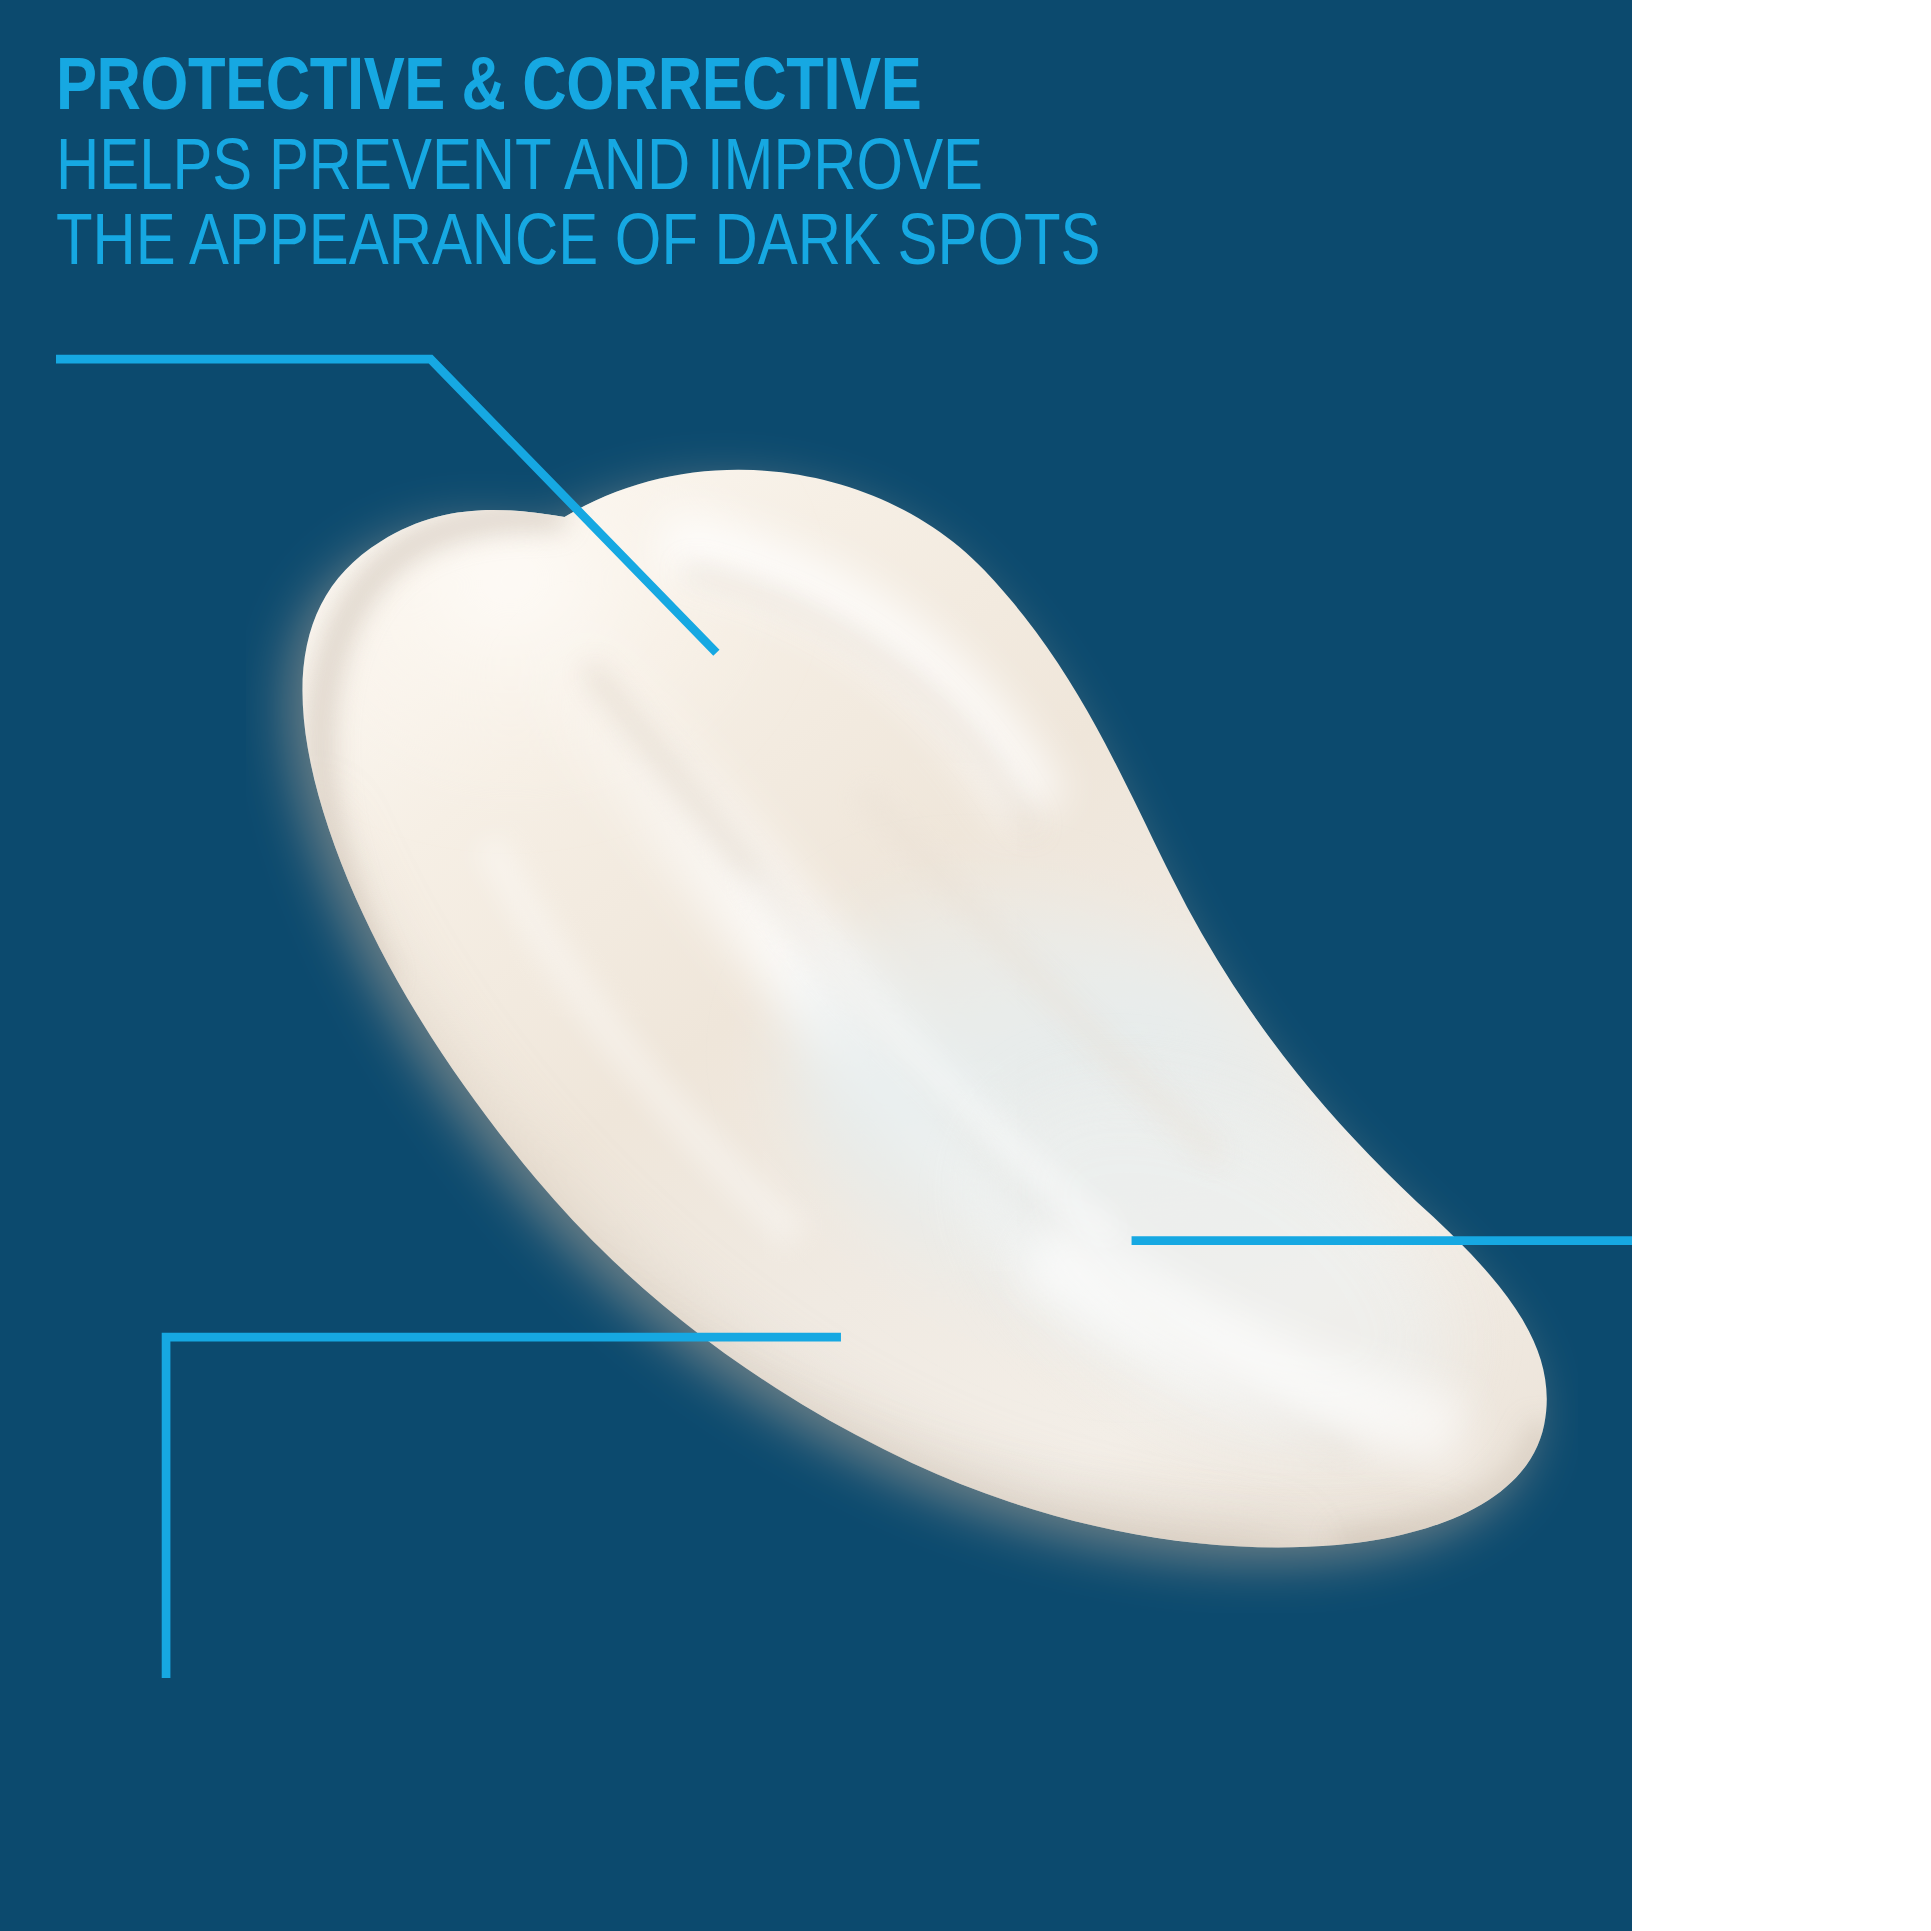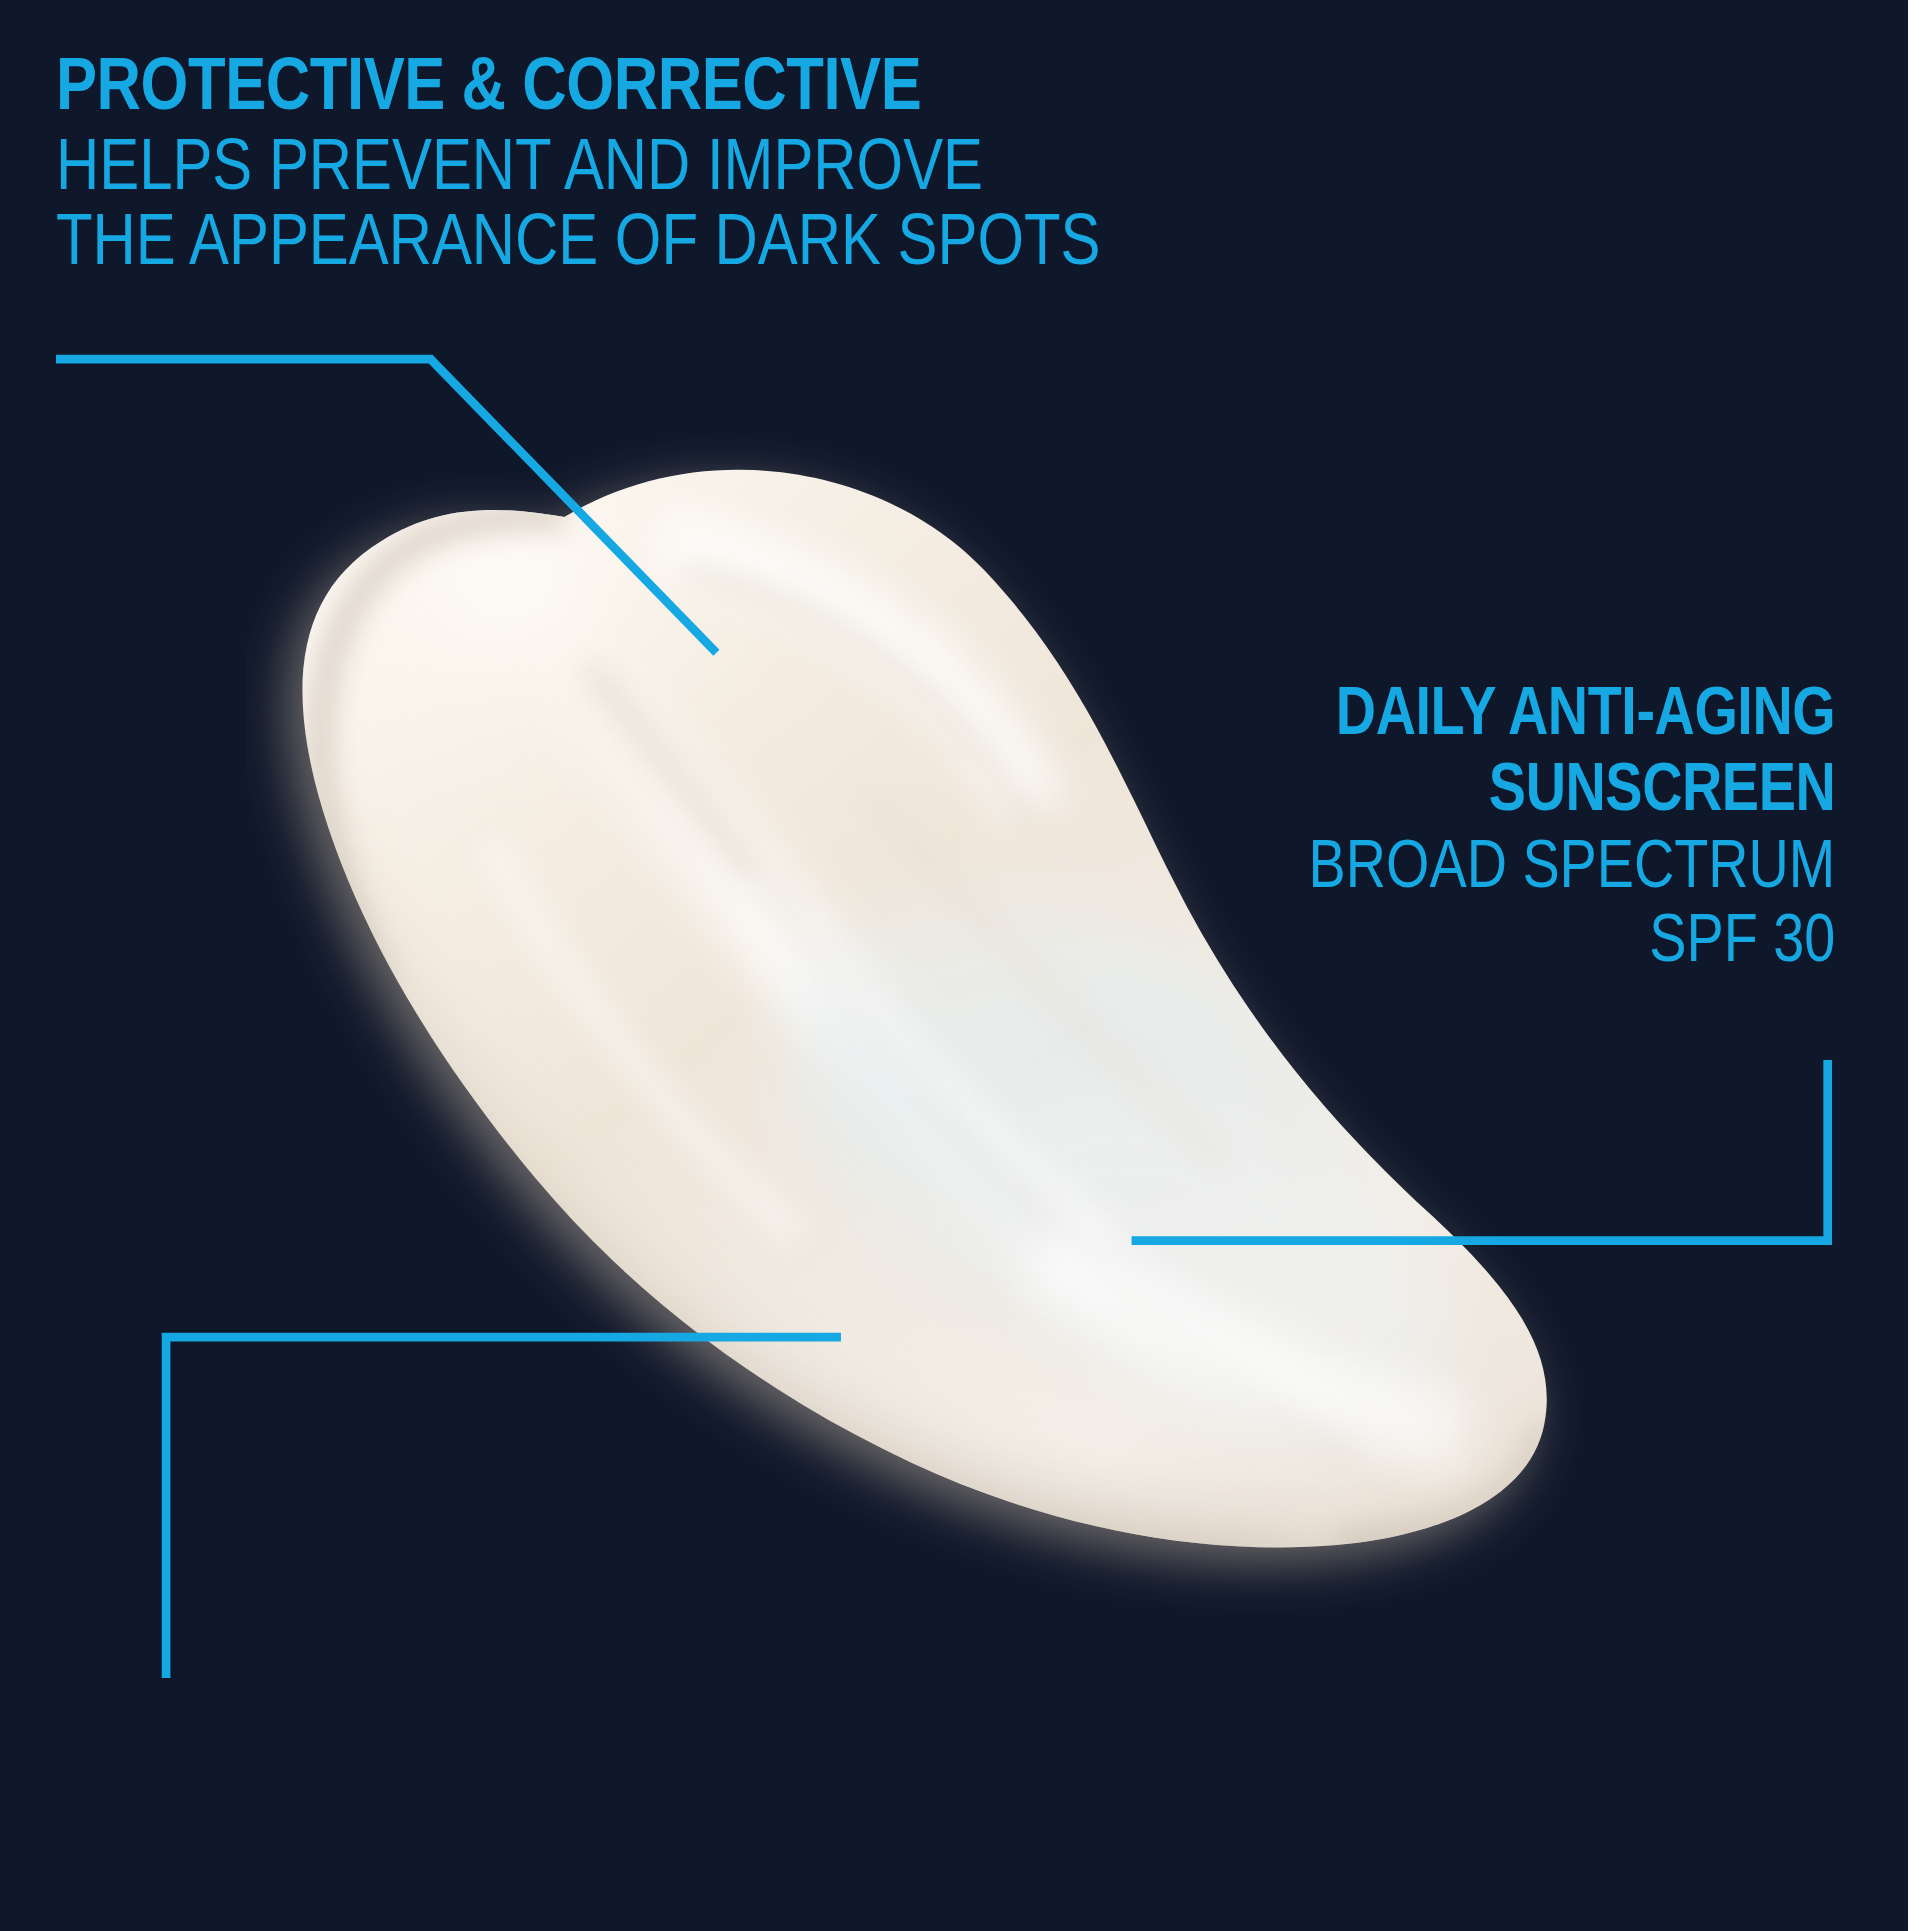--- a/index.html
+++ b/index.html
@@ -2,23 +2,23 @@
 <html><head>
 <meta charset="utf-8">
 <style>
   html, body {
     margin: 0;
     padding: 0;
     background: #ffffff;
   }
   #stage {
     position: relative;
-    width: 1908px;
+    width: 1632px;
     height: 1931px;
-    background: #0f172a;
+    background: #0c4a6e;
     overflow: hidden;
     font-family: "Liberation Sans", "DejaVu Sans", sans-serif;
   }
 
   
   .txt-block {
     position: absolute;
     color: #16A8E2;
     line-height: 1.00;
     white-space: nowrap;
@@ -213,22 +213,16 @@
 
     <polyline points="871,1385 172,1385 172,1738" fill="none" stroke="#16A8E2" stroke-width="9"></polyline>
   </svg>
 
   <div id="tl-block" class="txt-block">
     <div class="line-bold l1">PROTECTIVE &amp; CORRECTIVE</div>
     <div class="line-light l2">HELPS PREVENT AND IMPROVE</div>
     <div class="line-light l3">THE APPEARANCE OF DARK SPOTS</div>
   </div>
 
-  <div id="r-block" class="txt-block right-align">
-    <div class="line-bold rl1">DAILY ANTI-AGING</div>
-    <div class="line-bold rl2">SUNSCREEN</div>
-    <div class="line-light rl3">BROAD SPECTRUM</div>
-    <div class="line-light rl4">SPF 30</div>
-  </div>
 
 
 </div>
 
 
 </body></html>

